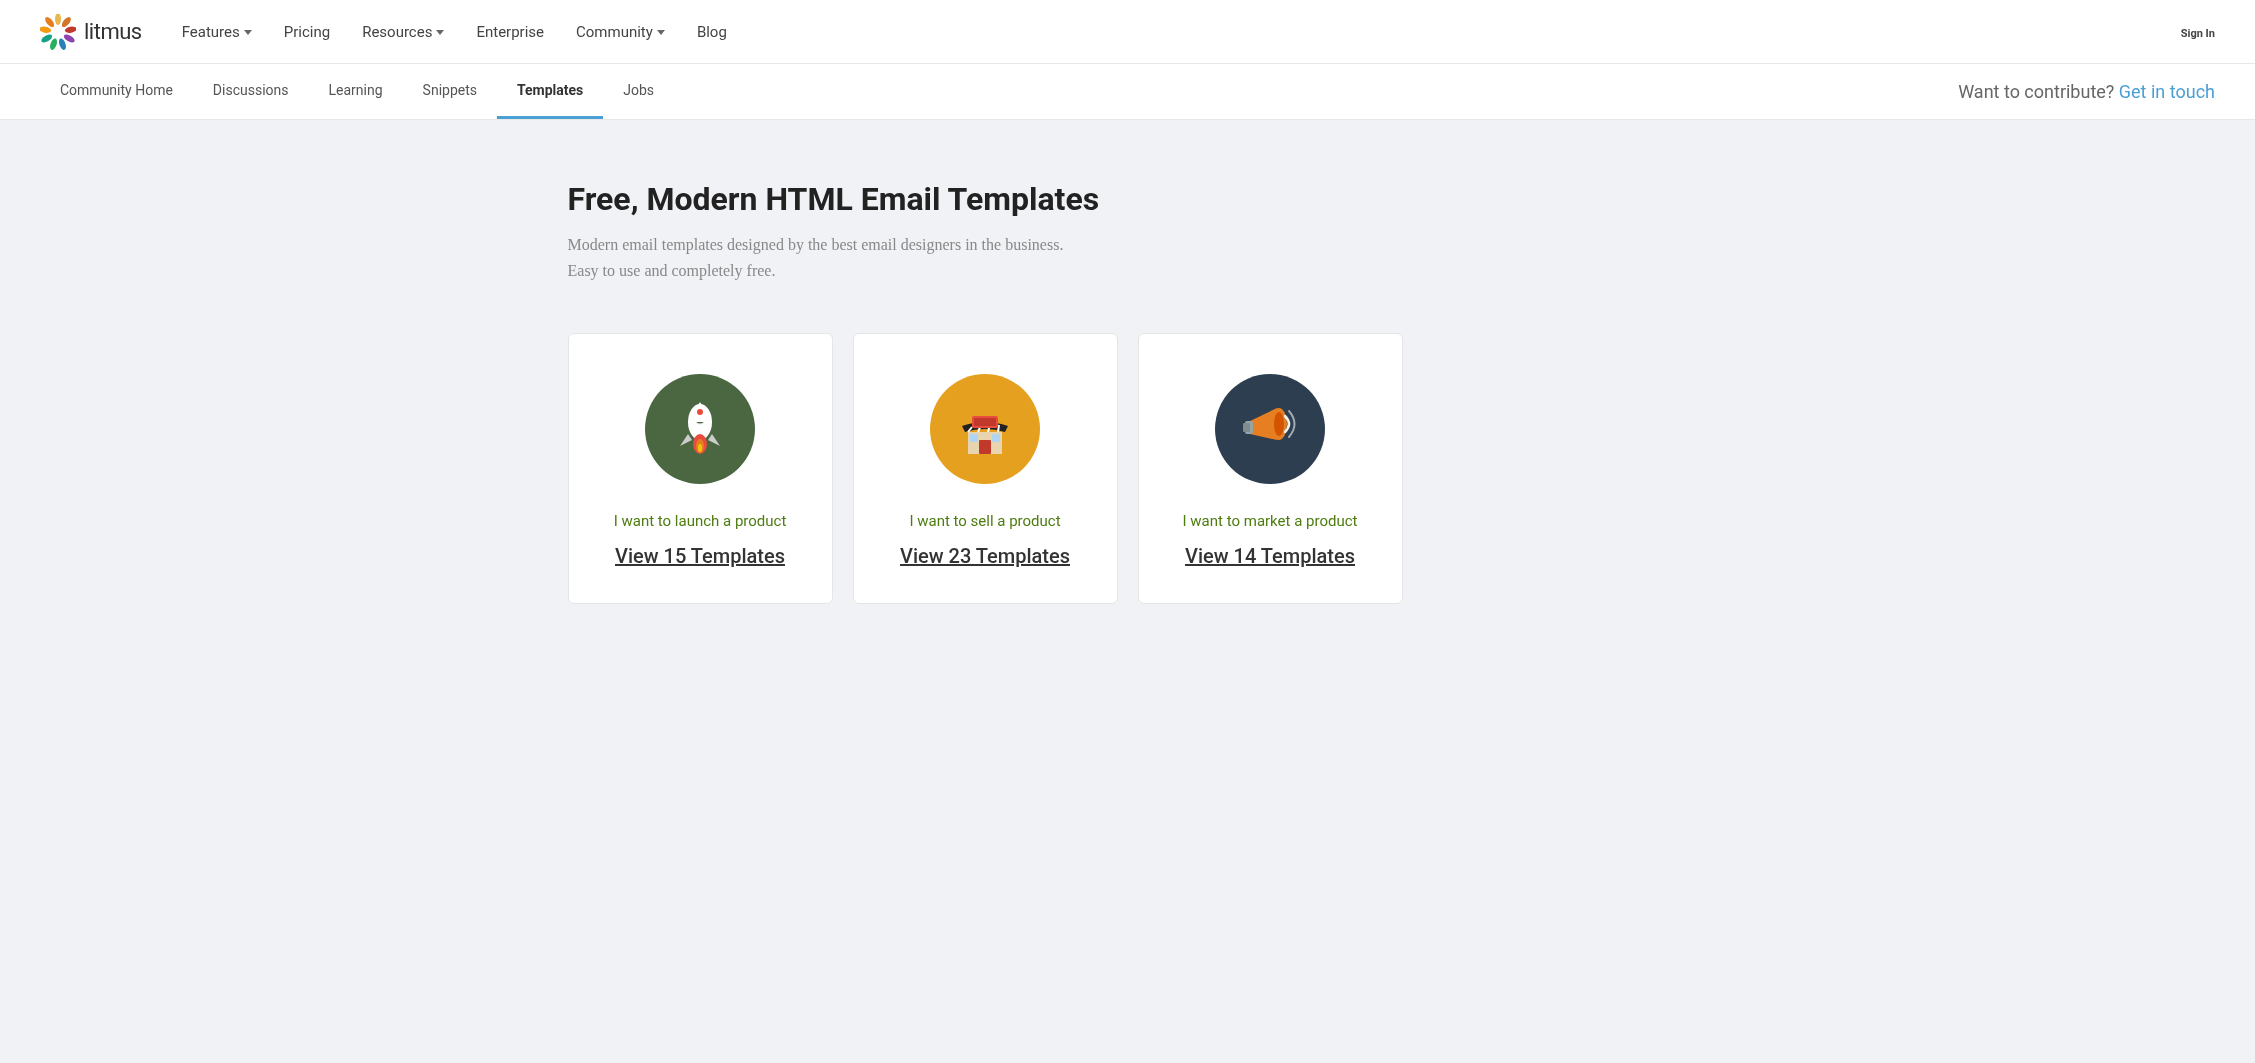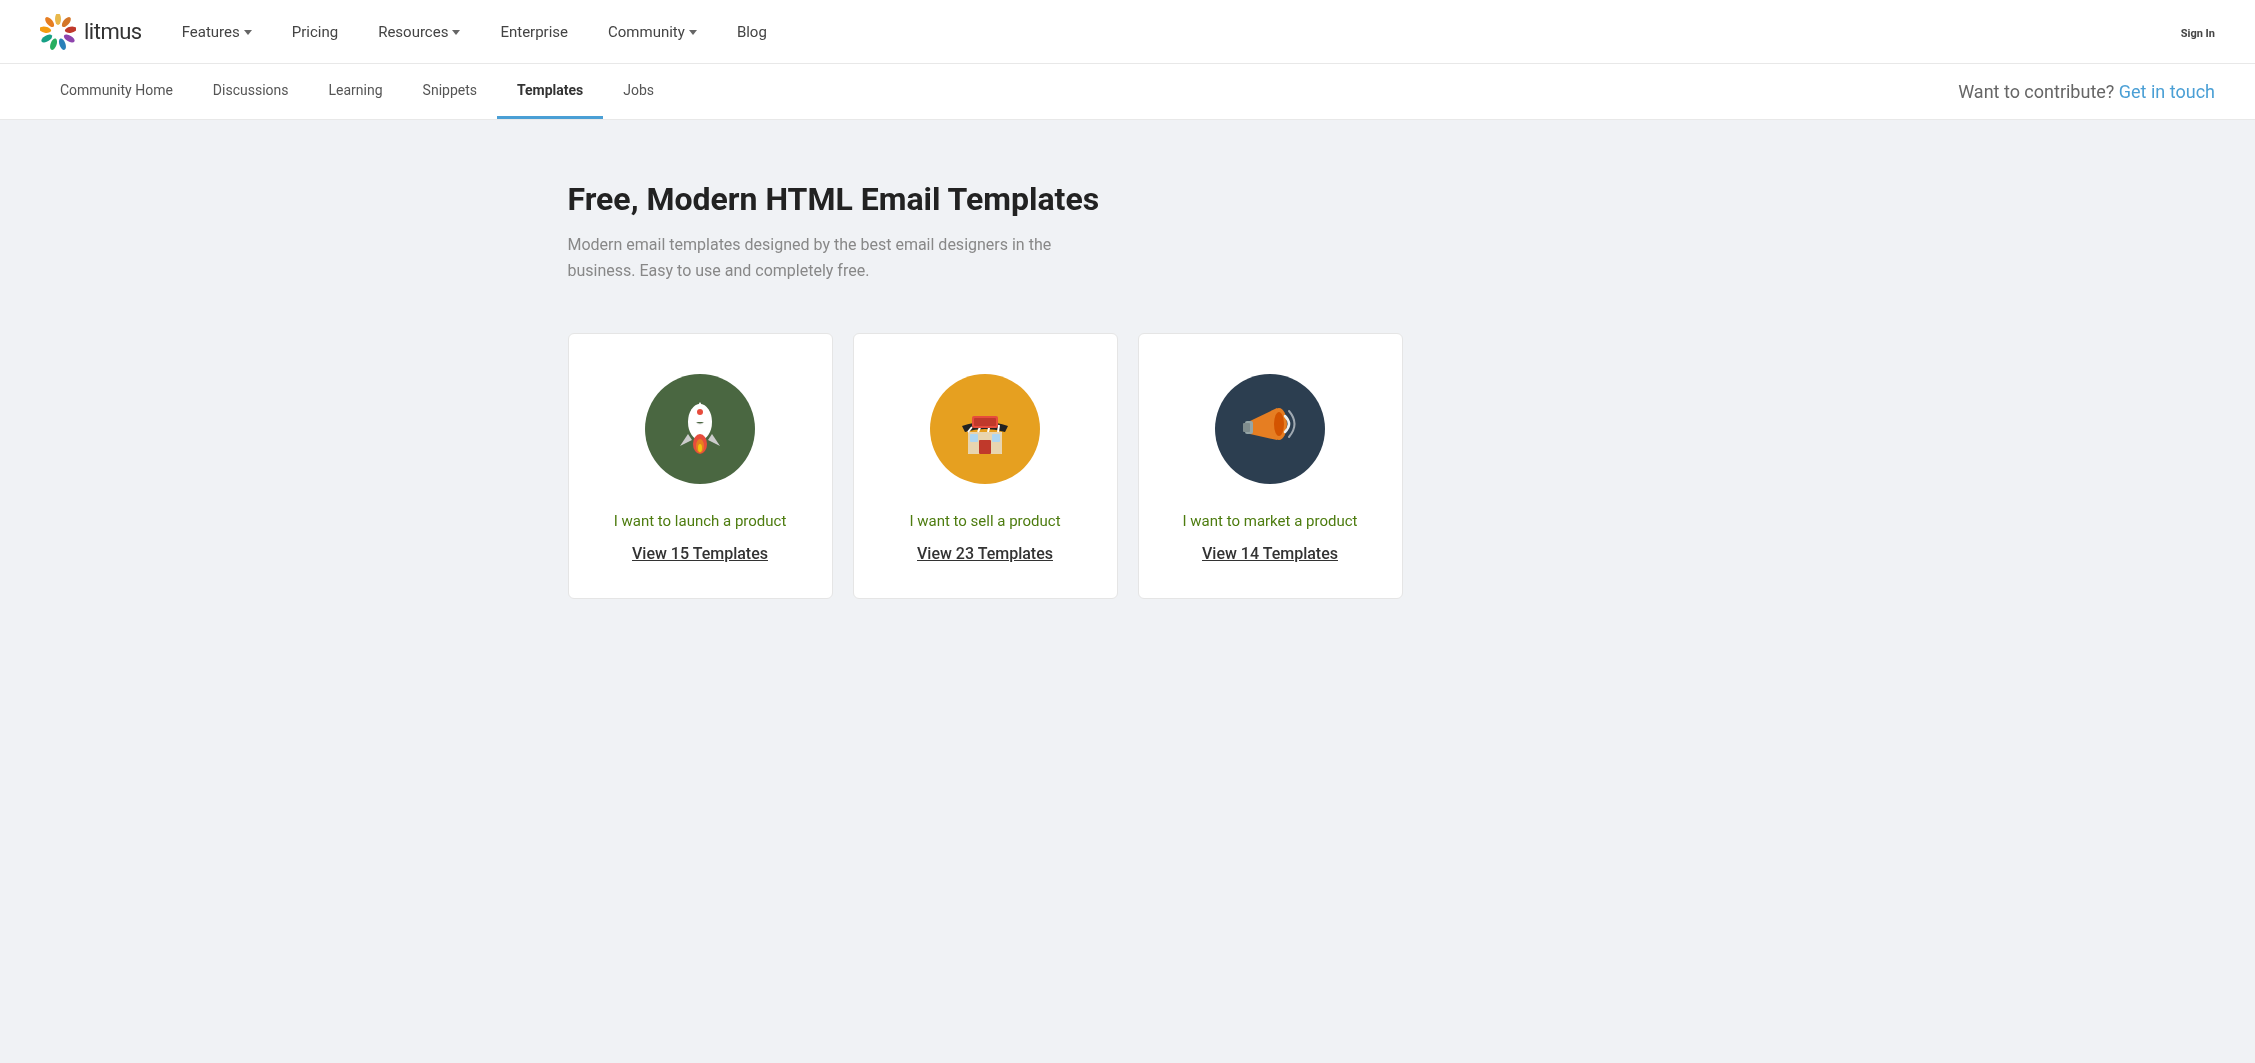--- a/index.html
+++ b/index.html
@@ -27,21 +27,21 @@
     }
     .logo-text {
       font-size: 22px;
       font-weight: 400;
       color: #333;
       letter-spacing: -0.5px;
     }
     .top-nav-links {
       display: flex;
       align-items: flex-end;
-      gap: 40px;
+      gap: 32px;
       flex: 1;
     }
     .top-nav-link {
       font-size: 15px;
       color: #444;
       text-decoration: none;
       display: flex;
       align-items: center;
       gap: 4px;
       cursor: pointer;
@@ -114,20 +114,21 @@
       font-weight: 700;
       color: #222;
       margin-bottom: 14px;
     }
     .page-subtitle {
       font-size: 16px;
       color: #888;
       max-width: 520px;
       line-height: 1.6;
       margin-bottom: 50px;
+      font-family: Liberation Serif, serif;
     }
 
     
     .cards-grid {
       display: grid;
       grid-template-columns: repeat(4, 1fr);
       gap: 20px;
     }
     .template-card {
       background: #fff;
@@ -149,21 +150,21 @@
       align-items: center;
       justify-content: center;
       overflow: hidden;
     }
     .card-description {
       font-size: 15px;
       color: #4d7c0f;
       margin-bottom: 14px;
     }
     .card-link {
-      font-size: 16px;
+      font-size: 20px;
       color: #333;
       text-decoration: underline;
       cursor: pointer;
       font-weight: 500;
     }
   </style>
 </head>
 <body>
 
 <nav class="top-nav">

